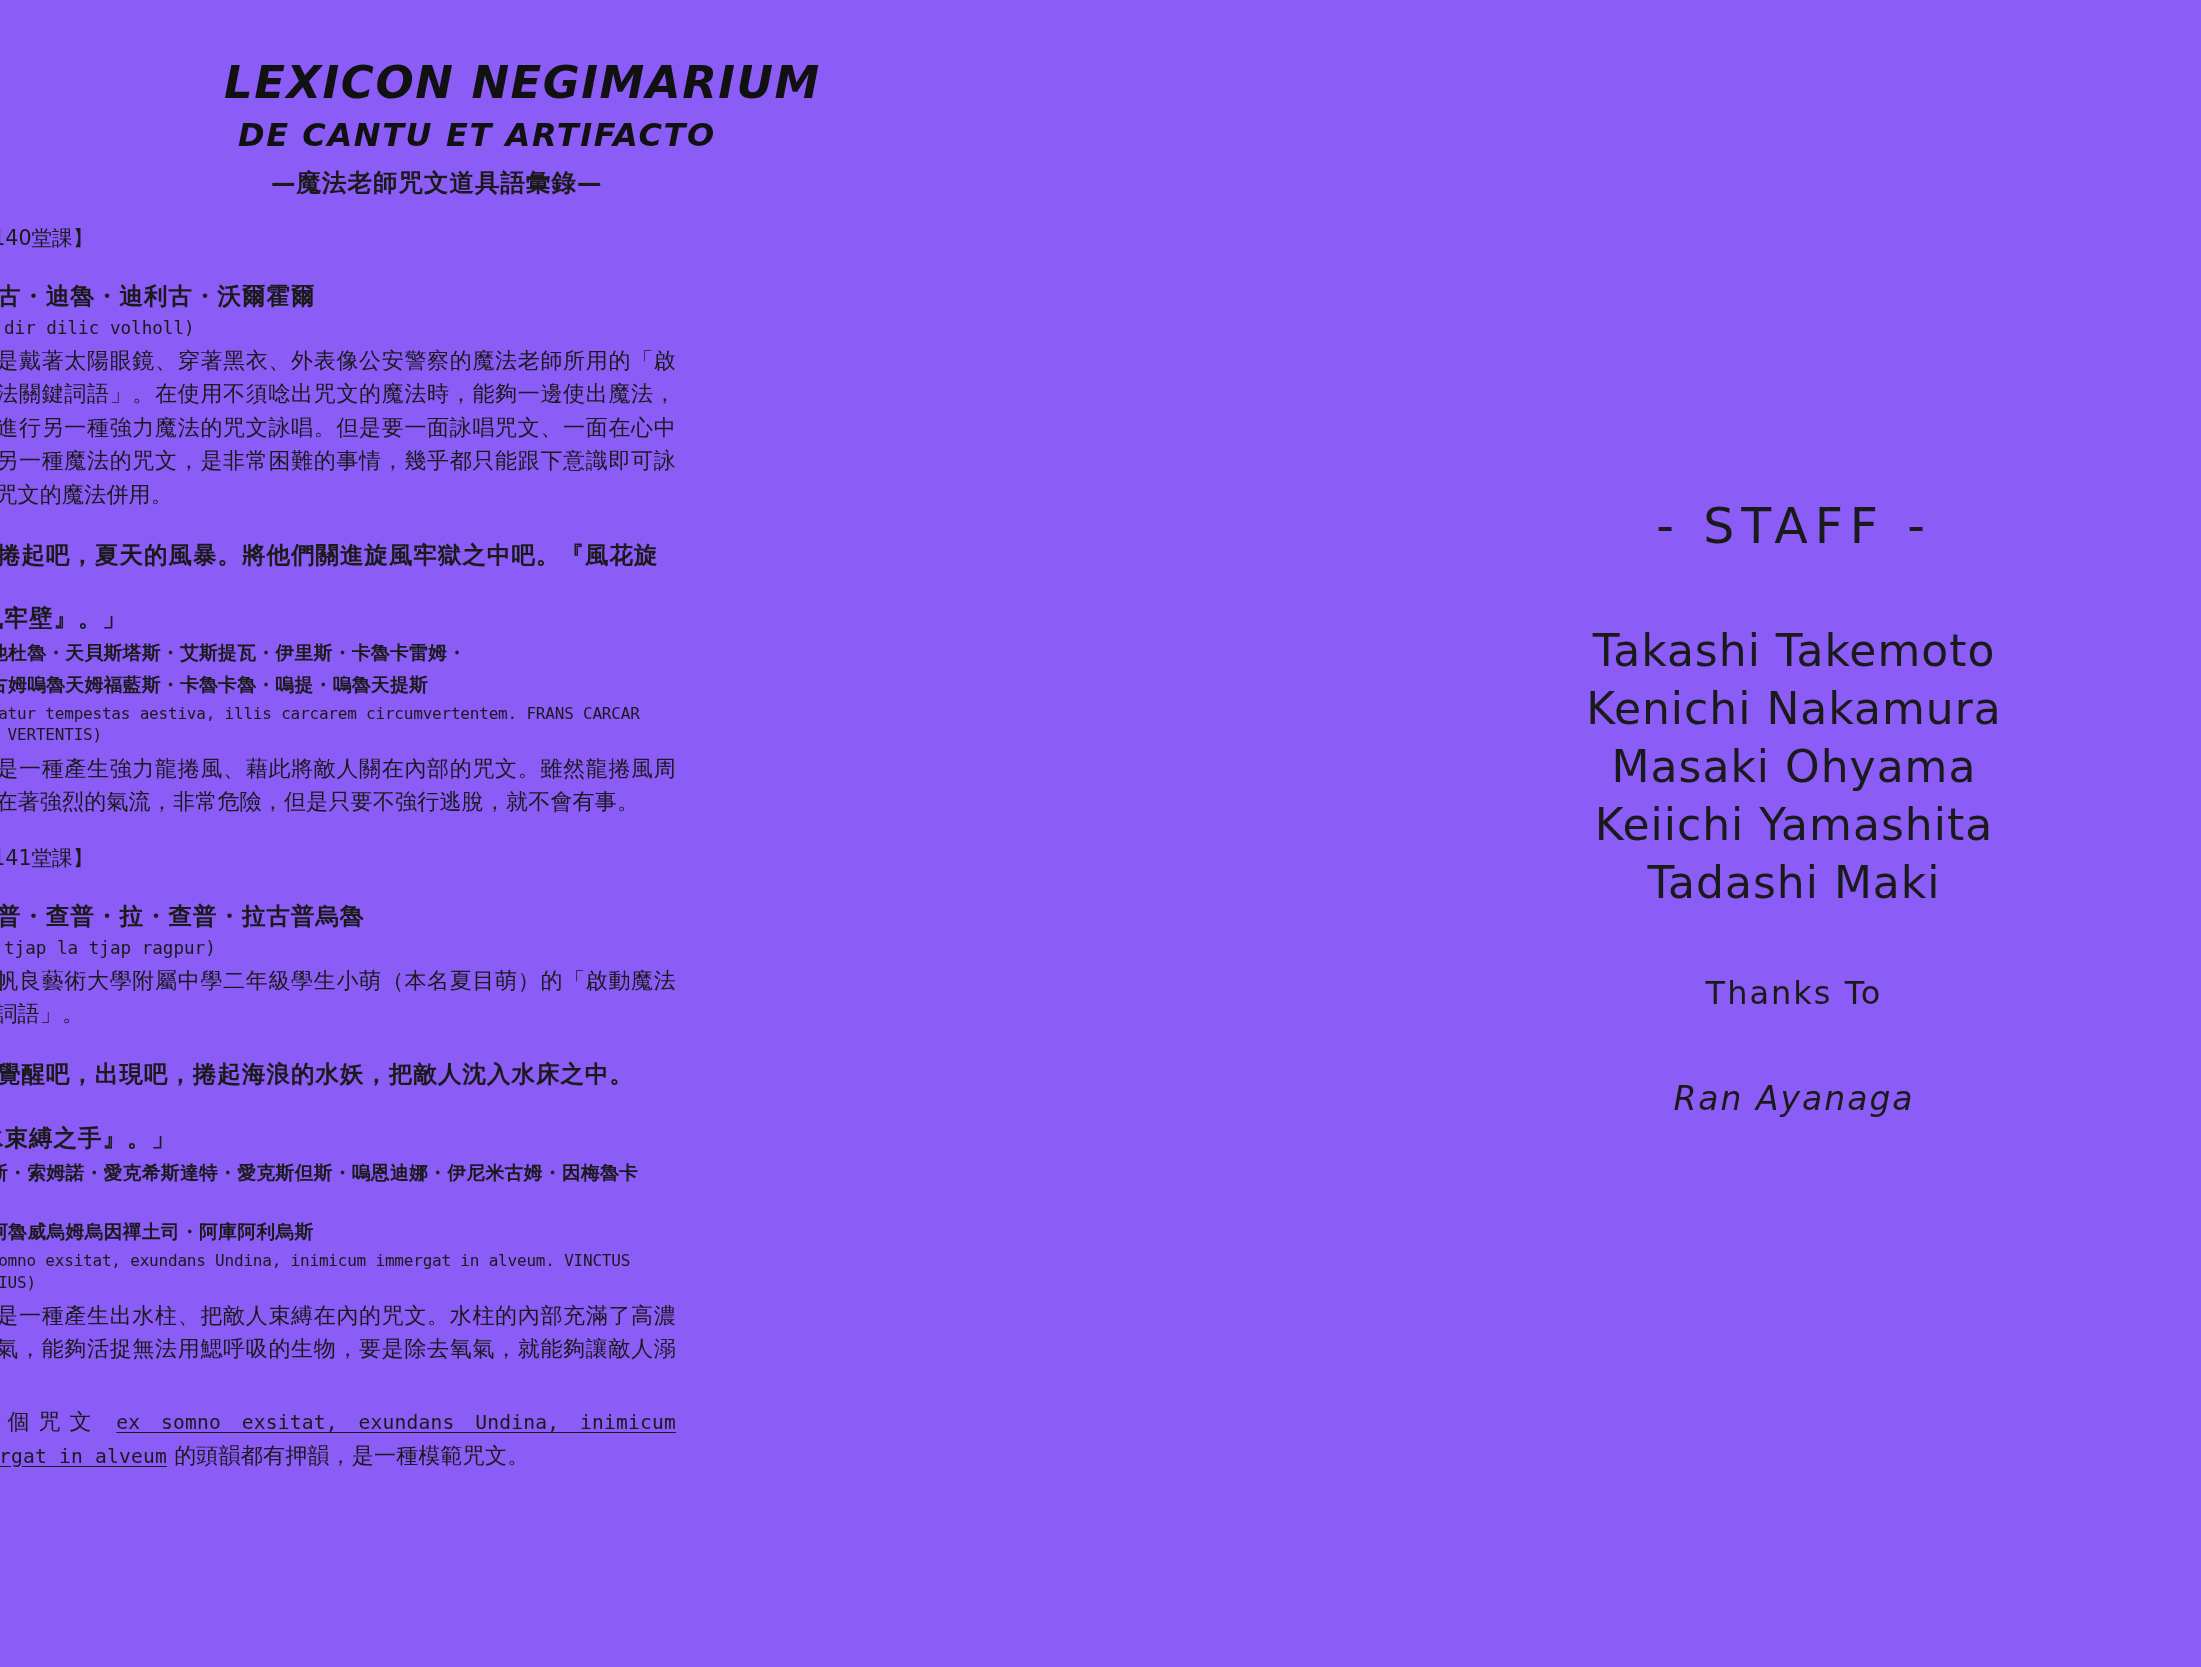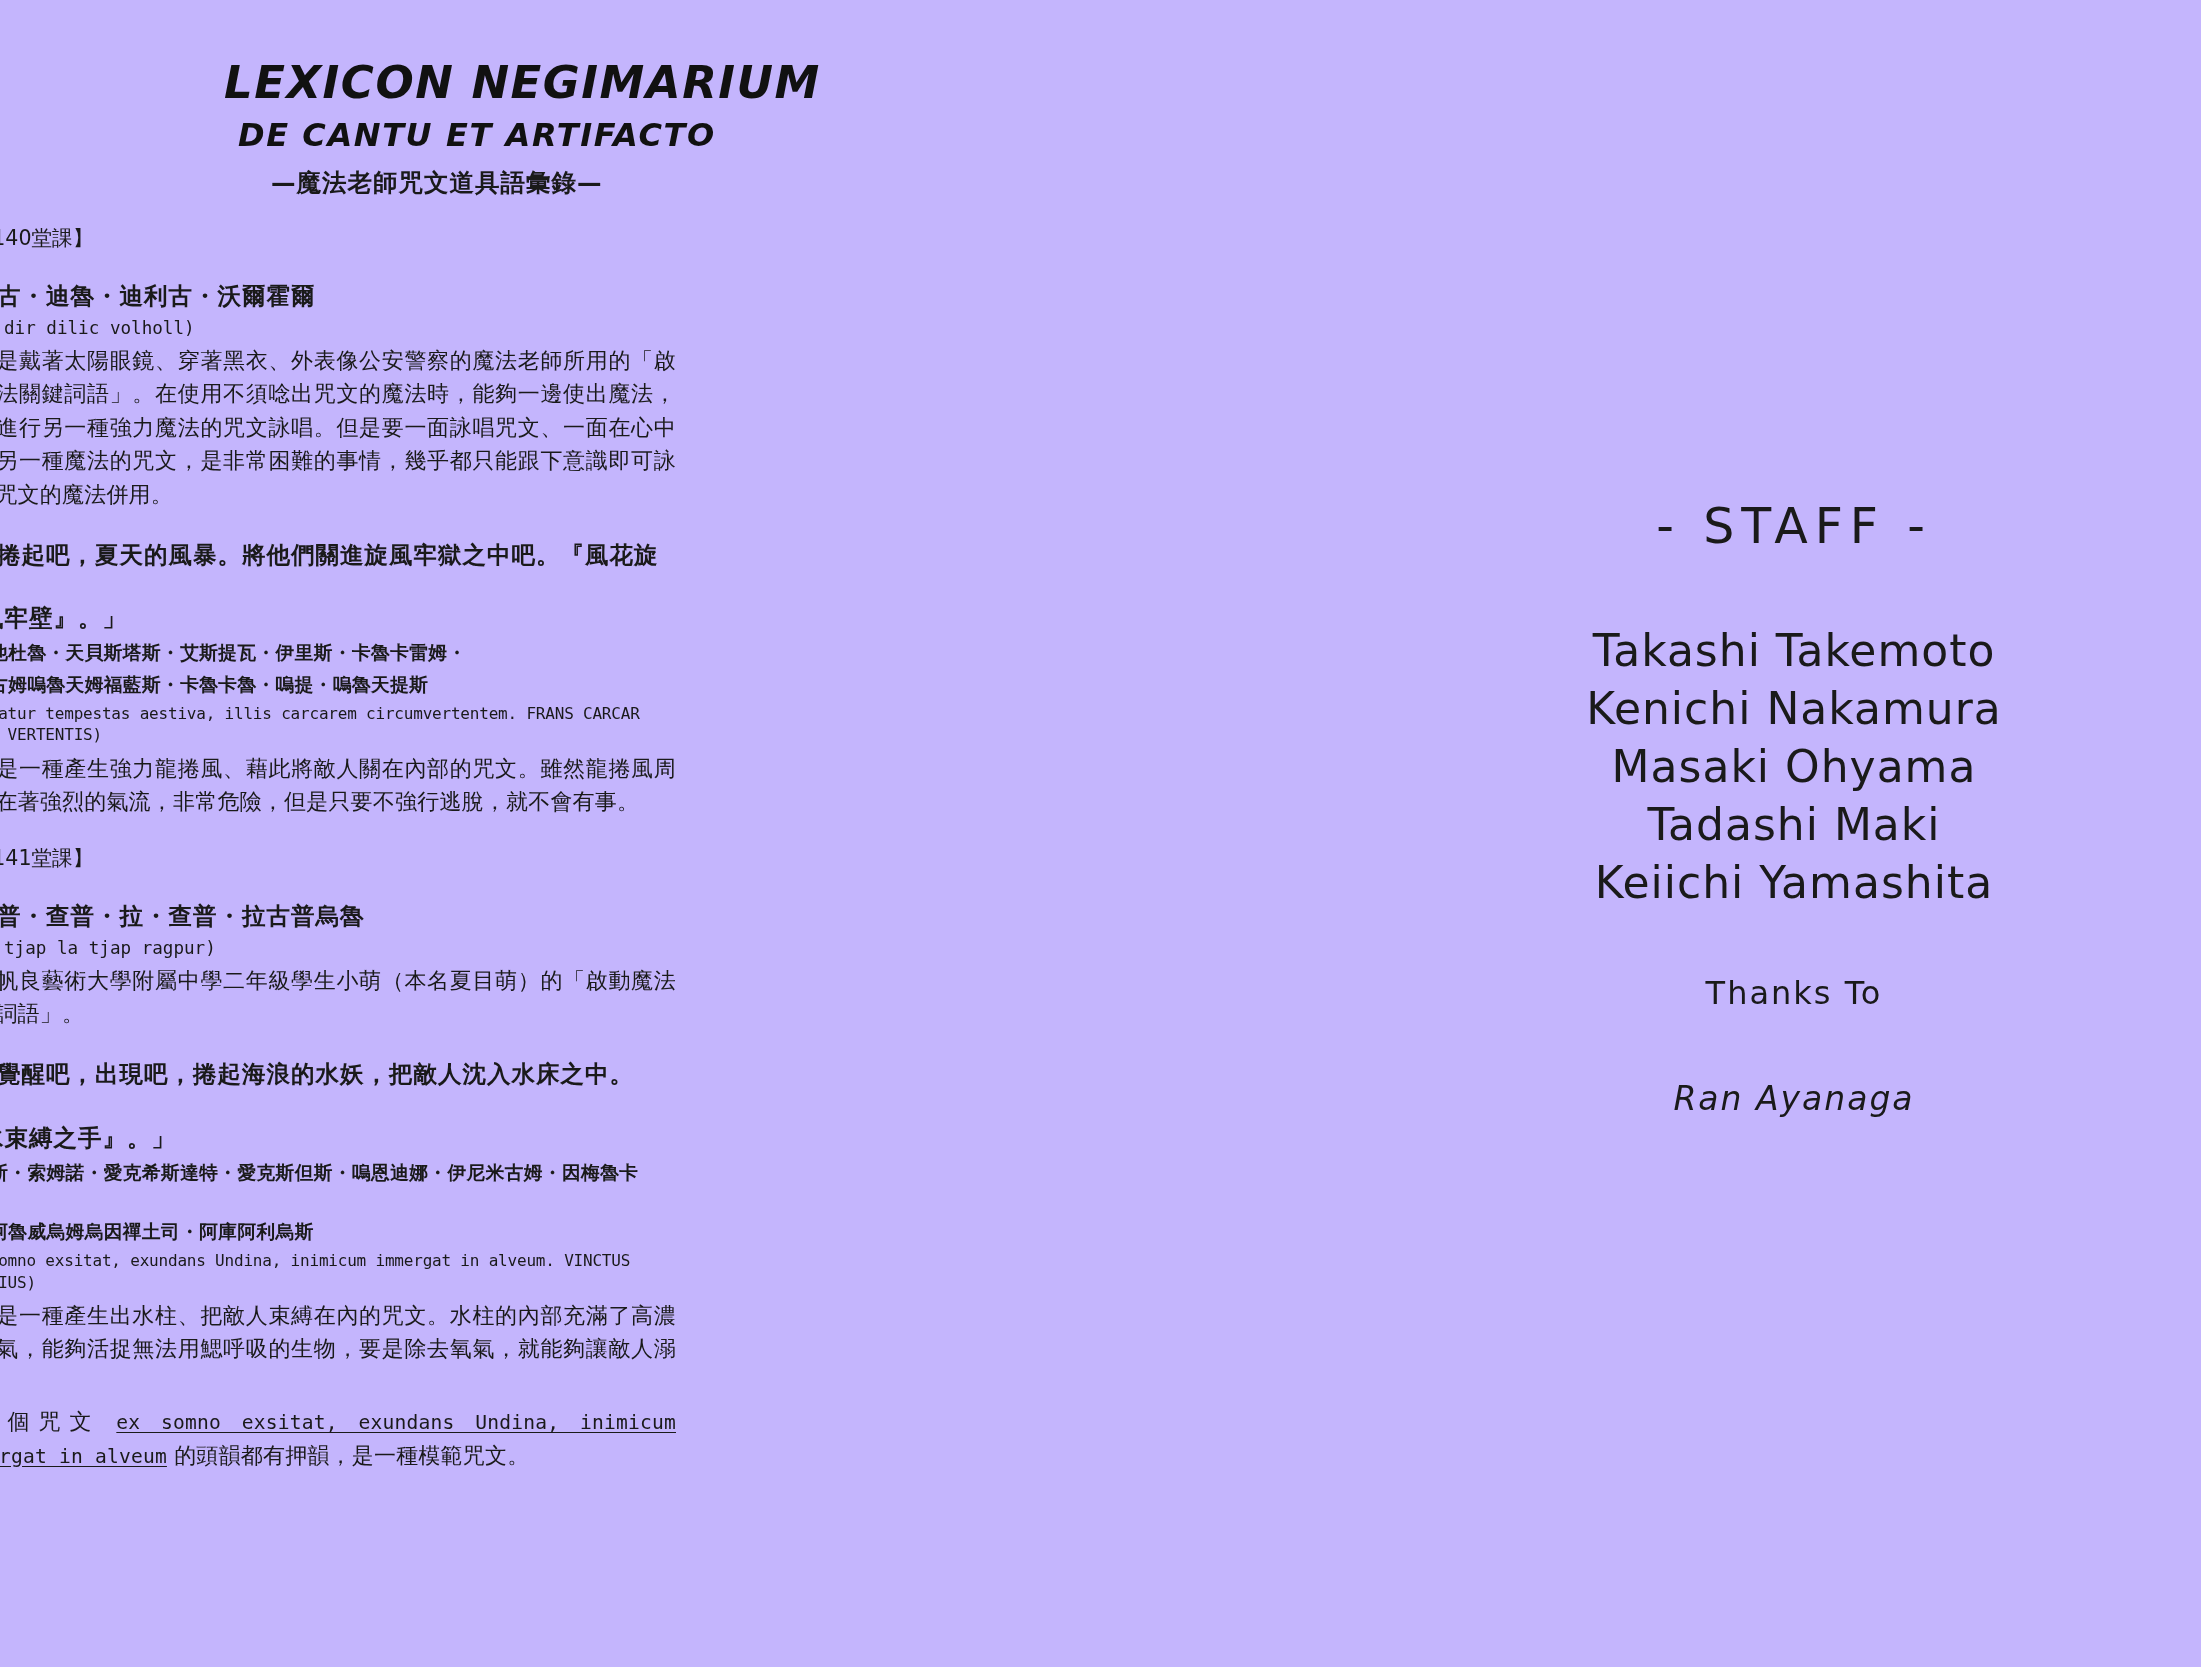--- a/index.html
+++ b/index.html
@@ -11,21 +11,21 @@
     width: 2201px;
     height: 1667px;
     position: relative;
     font-family: "Liberation Serif", serif;
     color: #1a1a1a;
     overflow: hidden;
   }
   .page {
     position: absolute;
     inset: 0;
-    background: #c4b5fd;
+    background: #8b5cf6;
   }
   
   .left-col {
     position: absolute;
     left: 59px;
     top: 59px;
     width: 1039px;
     height: 1549px;
   }
   .title-block {
@@ -220,21 +220,21 @@
 
     </div>
   </div>
 
   <div class="right-col">
     <div class="staff-title">-  STAFF  -</div>
     <div class="staff-list">
       <div class="staff-name">Takashi Takemoto</div>
       <div class="staff-name">Kenichi Nakamura</div>
       <div class="staff-name">Masaki Ohyama</div>
+      <div class="staff-name">Keiichi Yamashita</div>
       <div class="staff-name">Tadashi Maki</div>
-      <div class="staff-name">Keiichi Yamashita</div>
     </div>
     <div class="thanks-title">Thanks To</div>
     <div class="thanks-name">Ran Ayanaga</div>
   </div>
 
 </div>
 
 
 </body></html>

